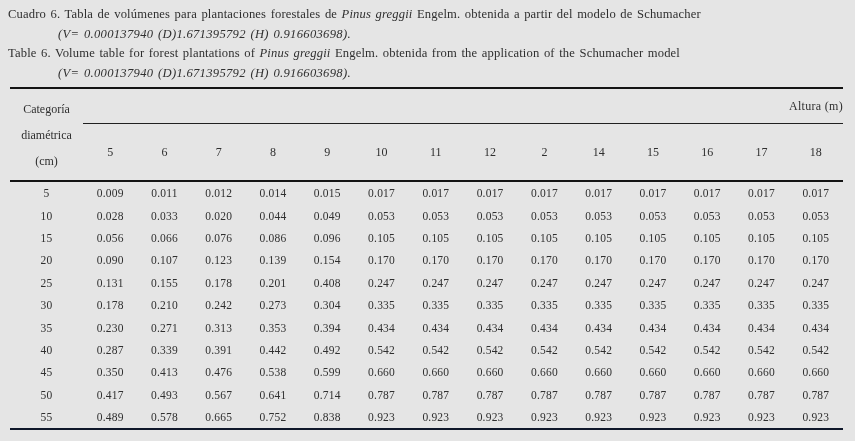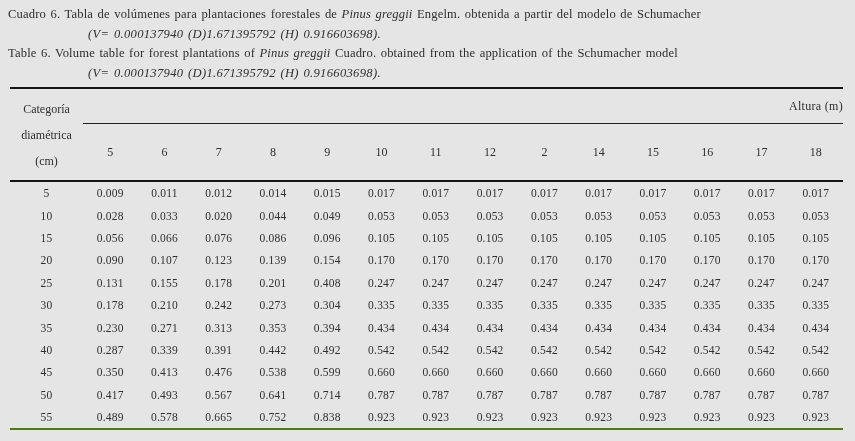--- a/index.html
+++ b/index.html
@@ -16,29 +16,29 @@
   .caption {
     padding: 5px 8px 0 8px;
     font-size: 12.6px;
     line-height: 19.5px;
     letter-spacing: 0.15px;
     word-spacing: 1.2px;
     white-space: nowrap;
   }
   .cap-line { height: 19.5px; }
   .species { font-style: italic; }
-  .formula { margin-left: 80px; font-style: italic; letter-spacing: 0.3px; }
+  .formula { margin-left: 50px; font-style: italic; letter-spacing: 0.3px; }
   
   table.vol-table {
     border-collapse: collapse;
     table-layout: fixed;
     width: 833px;
     margin: 4px 0 0 10px;
     border-top: 2px solid #141414;
-    border-bottom: 2px solid #4d7c0f;
+    border-bottom: 2px solid #0f172a;
   }
   col.cat-col { width: 73px; }
   th, td { padding: 0; font-weight: 300; color: #2f2f2f; }
   .cat-head {
     font-size: 12px;
     text-align: center;
     vertical-align: middle;
     line-height: 26px;
     border-bottom: 2px solid #141414;
   }
@@ -66,21 +66,21 @@
   }
 </style>
 </head>
 <body>
 
 <div class="page">
 
   <div class="caption">
     <div class="cap-line"><span>Cuadro 6. Tabla de volúmenes para plantaciones forestales de </span><span class="species">Pinus greggii</span><span> Engelm. obtenida a partir del modelo de Schumacher</span></div>
     <div class="cap-line formula">(V= 0.000137940 (D)1.671395792 (H) 0.916603698).</div>
-    <div class="cap-line"><span>Table 6. Volume table for forest plantations of </span><span class="species">Pinus greggii</span><span> Cuadro. obtained from the application of the Schumacher model</span></div>
+    <div class="cap-line"><span>Table 6. Volume table for forest plantations of </span><span class="species">Pinus greggii</span><span> Engelm. obtenida from the application of the Schumacher model</span></div>
     <div class="cap-line formula">(V= 0.000137940 (D)1.671395792 (H) 0.916603698).</div>
   </div>
 
   <table class="vol-table">
     <colgroup>
       <col class="cat-col">
       <col>
         <col>
         <col>
         <col>

